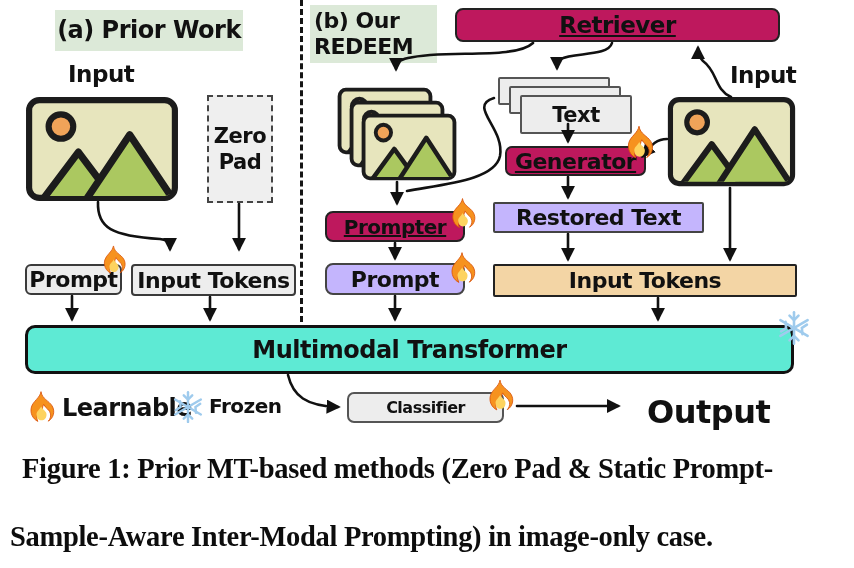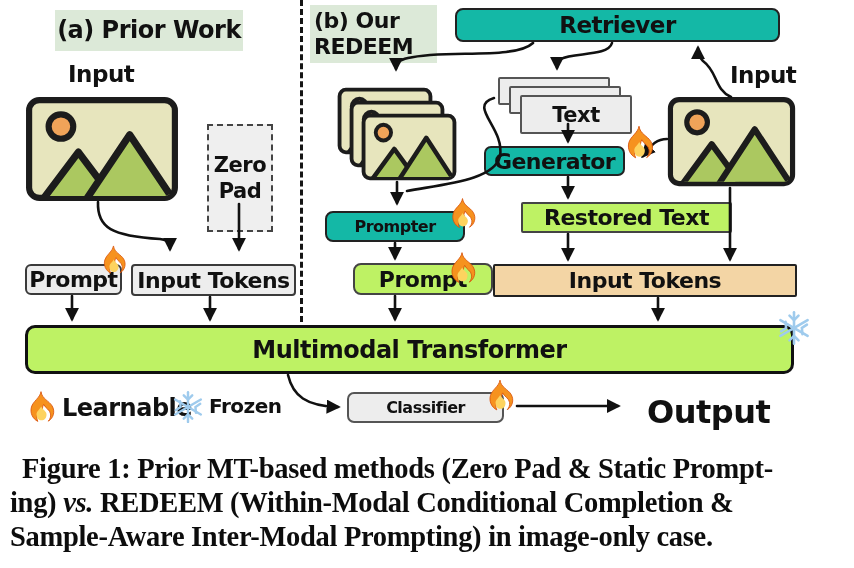--- a/index.html
+++ b/index.html
@@ -10,32 +10,32 @@
   .abs{position:absolute;box-sizing:border-box;}
   .divider{border-left:3px dashed #151515;}
   .glabel{
     background:#dce9d8;display:flex;align-items:center;justify-content:center;
     font-weight:700;letter-spacing:-0.5px;line-height:1.2;
   }
   .box{
     display:flex;align-items:center;justify-content:center;white-space:nowrap;
     font-weight:700;letter-spacing:-0.5px;z-index:2;
   }
-  .blue{background:#14b8a6;border:2.5px solid #222;border-radius:8px;}
-  .pink{background:#bef264;border:2.5px solid #444;margin-left:28px;}
+  .blue{background:#be185d;border:2.5px solid #222;border-radius:8px;text-decoration:underline;}
+  .pink{background:#c4b5fd;border:2.5px solid #444;}
   .tan{background:#f3d5a5;border:2.5px solid #222;}
   .gray{background:#ededed;border:2.5px solid #3a3a3a;}
   .r8{border-radius:8px;} .r6{border-radius:6px;} .r4{border-radius:4px;} .r2{border-radius:2px;}
   .dashedbox{
     background:#efefef;border:2.5px dashed #444;display:flex;align-items:center;
     justify-content:center;text-align:center;font-weight:700;letter-spacing:-0.5px;line-height:1.25;
   }
   .freetext{font-weight:700;letter-spacing:-0.5px;white-space:nowrap;z-index:2;}
   .mtbox{
-    background:#bef264;border:3px solid #111;border-radius:10px;z-index:2;
+    background:#5eead4;border:3px solid #111;border-radius:10px;z-index:2;
     display:flex;align-items:center;justify-content:center;font-weight:700;letter-spacing:-0.5px;
   }
   .arrowlayer{position:absolute;left:0;top:0;z-index:3;pointer-events:none;}
   .icon{z-index:4;}
   .piclayer{z-index:2;}
   .caption{
     font-family:"Liberation Serif",serif;font-weight:700;font-size:28.5px;
     color:#0d0d0d;white-space:nowrap;letter-spacing:-0.3px;z-index:2;
   }
   .caption i{font-style:italic;}
@@ -79,21 +79,21 @@
   <div class="abs divider" style="left:300px;top:0;height:322px;width:0;"></div>
 
   <div class="abs glabel" style="left:55px;top:10px;width:188px;height:41px;font-size:24px;">(a) Prior Work</div>
 
   <div class="abs freetext" style="left:68px;top:61px;font-size:23px;">Input</div>
 
   <svg class="abs piclayer" style="left:25px;top:96px;" width="154" height="106" viewBox="0 0 150 104" preserveAspectRatio="none">
       <use href="#pic-sym"></use>
     </svg>
 
-  <div class="abs dashedbox" style="left:207px;top:95px;width:66px;height:108px;font-size:21px;margin-top:29px;">Zero Pad</div>
+  <div class="abs dashedbox" style="left:207px;top:95px;width:66px;height:108px;font-size:21px;">Zero Pad</div>
 
   <div class="abs box gray r6" style="left:25px;top:264px;width:97px;height:31px;font-size:22px;">Prompt</div>
 
   <div class="abs box gray r4" style="left:131px;top:264px;width:165px;height:32px;font-size:22px;">Input Tokens</div>
 
   <div class="abs glabel" style="left:310px;top:5px;width:127px;height:58px;font-size:22px;padding:16px 4px;white-space:normal;">(b) Our REDEEM</div>
 
   <div class="abs box blue" style="left:455px;top:8px;width:325px;height:34px;font-size:23px;">Retriever</div>
 
   <svg class="abs piclayer" style="left:337px;top:87px;" width="96" height="68" viewBox="0 0 150 104" preserveAspectRatio="none">
@@ -103,28 +103,28 @@
       <use href="#pic-sym"></use>
     </svg>
   <svg class="abs piclayer" style="left:361px;top:113px;" width="96" height="68" viewBox="0 0 150 104" preserveAspectRatio="none">
       <use href="#pic-sym"></use>
     </svg>
 
   <div class="abs box gray r2" style="left:498px;top:77px;width:112px;height:28px;border-color:#555;"></div>
   <div class="abs box gray r2" style="left:509px;top:86px;width:112px;height:28px;border-color:#555;"></div>
   <div class="abs box gray r2" style="left:520px;top:95px;width:112px;height:39px;border-color:#555;font-size:21px;">Text</div>
 
-  <div class="abs box blue" style="left:484px;top:146px;width:141px;height:30px;font-size:22px;border-radius:7px;">Generator</div>
+  <div class="abs box blue" style="left:505px;top:146px;width:141px;height:30px;font-size:22px;border-radius:7px;">Generator</div>
 
   <svg class="abs piclayer" style="left:667px;top:96px;" width="129" height="91" viewBox="0 0 150 104" preserveAspectRatio="none">
       <use href="#pic-sym"></use>
     </svg>
   <div class="abs freetext" style="left:730px;top:62px;font-size:23px;">Input</div>
 
-  <div class="abs box blue" style="left:325px;top:211px;width:140px;height:31px;font-size:16px;">Prompter</div>
+  <div class="abs box blue" style="left:325px;top:211px;width:140px;height:31px;font-size:20px;">Prompter</div>
 
   <div class="abs box pink r8" style="left:325px;top:263px;width:140px;height:32px;font-size:22px;">Prompt</div>
 
   <div class="abs box pink r2" style="left:493px;top:202px;width:211px;height:31px;font-size:22px;">Restored Text</div>
 
   <div class="abs box tan r2" style="left:493px;top:264px;width:304px;height:33px;font-size:22px;">Input Tokens</div>
 
   <div class="abs mtbox" style="left:25px;top:325px;width:769px;height:49px;font-size:24px;">Multimodal Transformer</div>
 
   <div class="abs box gray" style="left:347px;top:392px;width:157px;height:31px;font-size:16px;border-color:#555;border-radius:7px;">Classifier</div>
@@ -183,16 +183,15 @@
       <path d="M730,188 L730,259" marker-end="url(#arr)"></path>
       <path d="M658,298 L658,319" marker-end="url(#arr)"></path>
       <path d="M395,243 L395,258" marker-end="url(#arr)"></path>
       <path d="M395,296 L395,319" marker-end="url(#arr)"></path>
       <path d="M288,375 C293,396 306,406 338,407" marker-end="url(#arr)"></path>
       <path d="M517,406 L618,406" marker-end="url(#arr)"></path>
     </g>
   </svg>
 
   <div class="abs caption" style="left:22px;top:453px;">Figure 1: Prior MT-based methods (Zero Pad &amp; Static Prompt-</div>
-  <div class="abs caption" style="left:10px;top:487px;"><span>ing) </span><i>vs.</i><span> REDEEM (Within-Modal Conditional Completion &amp;</span></div>
   <div class="abs caption" style="left:10px;top:521px;">Sample-Aware Inter-Modal Prompting) in image-only case.</div>
 
 </div>
 
 </body></html>

